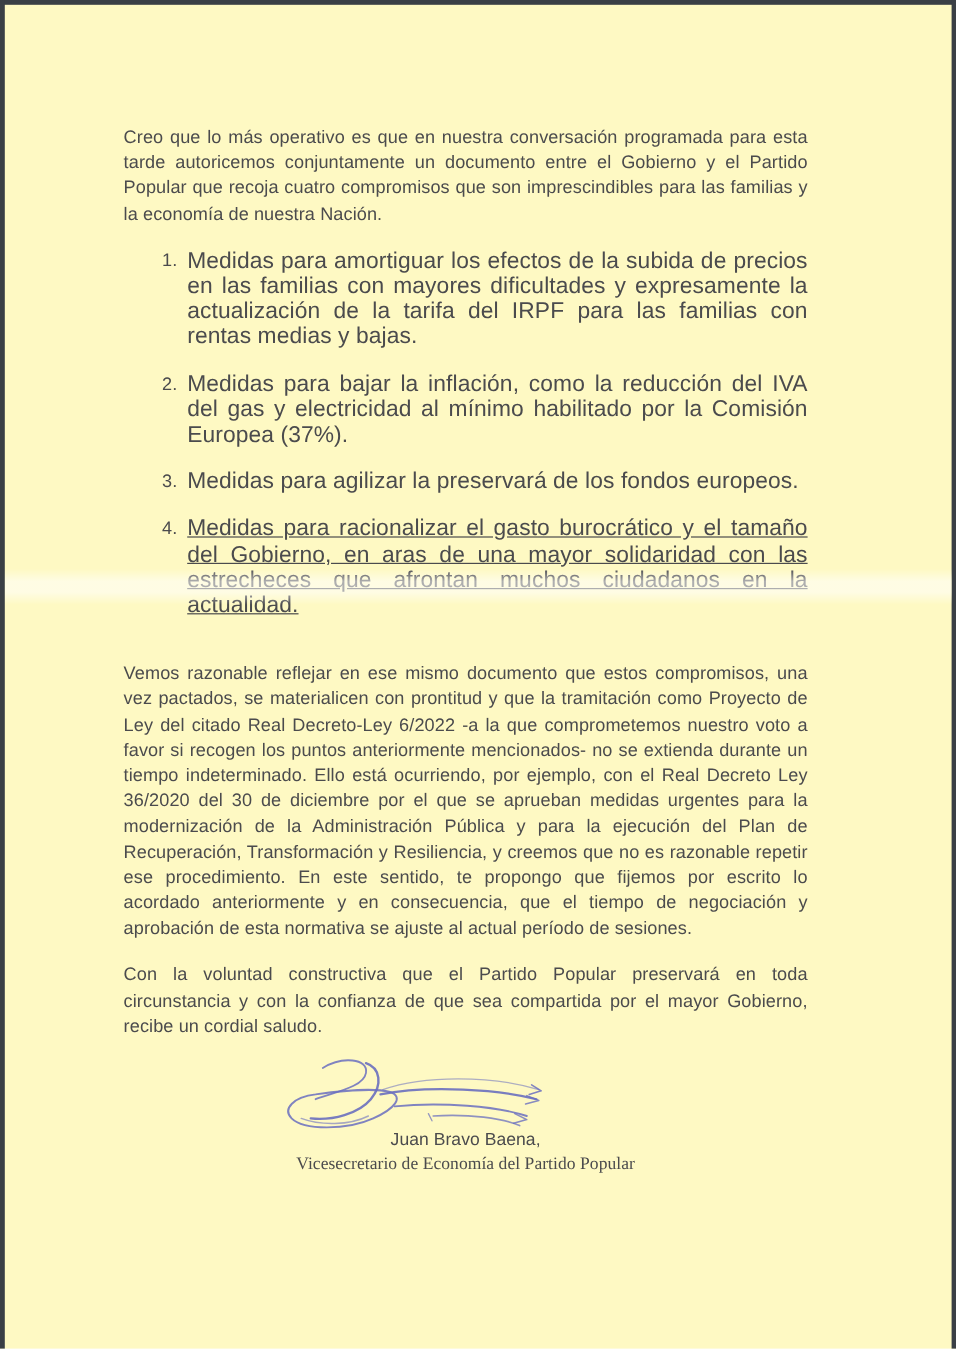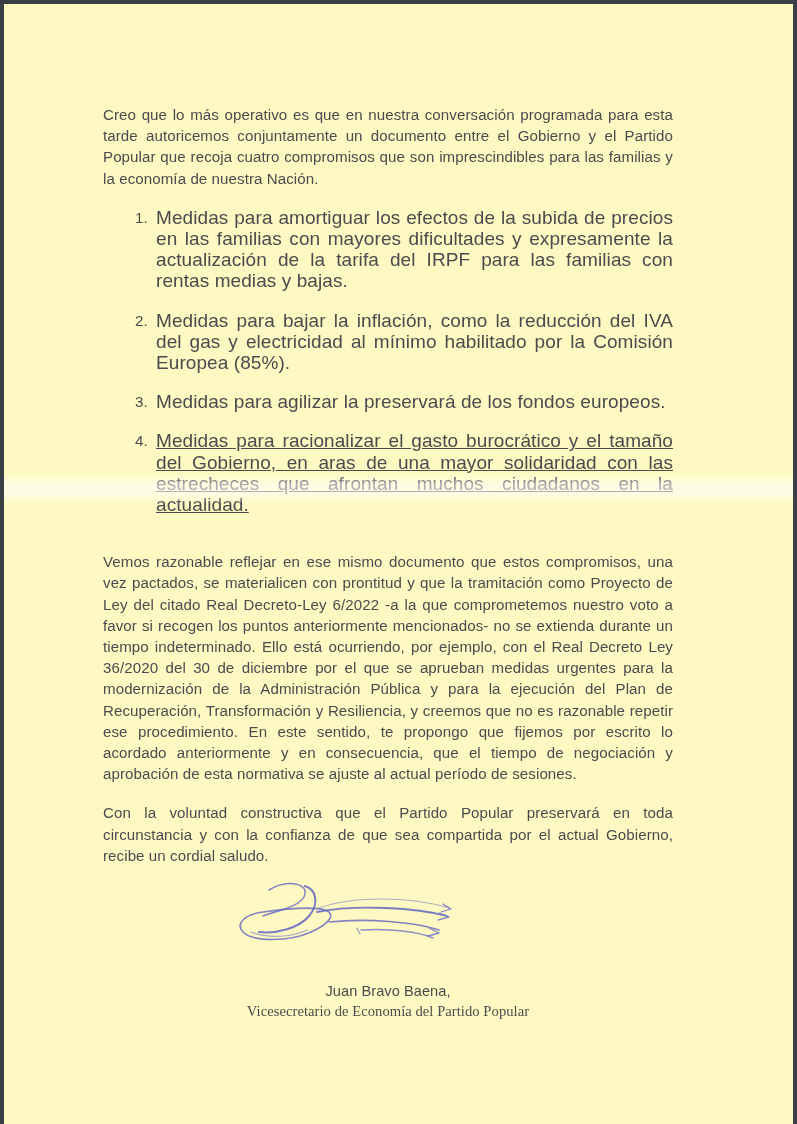--- a/index.html
+++ b/index.html
@@ -111,21 +111,21 @@
   .signature-area svg {
     display: block;
     position: absolute;
     left: 130px;
     top: 4px;
   }
 
   .signature-block {
     position: absolute;
     left: 99px;
-    top: 977px;
+    top: 936px;
     width: 570px;
     text-align: center;
     font-size: 14.6px;
     line-height: 20px;
     color: #4b4b4d;
     letter-spacing: 0.05px;
   }
 
   .signature-block .name {
     display: block;
@@ -140,30 +140,30 @@
 <body>
 
 <div class="page">
 
   <div class="content">
 
     <p class="body-text">Creo que lo más operativo es que en nuestra conversación programada para esta tarde autoricemos conjuntamente un documento entre el Gobierno y el Partido Popular que recoja cuatro compromisos que son imprescindibles para las familias y la economía de nuestra Nación.</p>
 
     <ol class="measures">
       <li>Medidas para amortiguar los efectos de la subida de precios en las familias con mayores dificultades y expresamente la actualización de la tarifa del IRPF para las familias con rentas medias y bajas.</li>
-      <li>Medidas para bajar la inflación, como la reducción del IVA del gas y electricidad al mínimo habilitado por la Comisión Europea (85%).</li>
+      <li>Medidas para bajar la inflación, como la reducción del IVA del gas y electricidad al mínimo habilitado por la Comisión Europea (37%).</li>
       <li>Medidas para agilizar la preservará de los fondos europeos.</li>
       <li>Medidas para racionalizar el gasto burocrático y el tamaño del Gobierno, en aras de una mayor solidaridad con las estrecheces que afrontan muchos ciudadanos en la actualidad.</li>
     </ol>
 
     <div class="gap-after-list"></div>
 
     <p class="body-text faded-block">Vemos razonable reflejar en ese mismo documento que estos compromisos, una vez pactados, se materialicen con prontitud y que la tramitación como Proyecto de Ley del citado Real Decreto-Ley 6/2022 -a la que comprometemos nuestro voto a favor si recogen los puntos anteriormente mencionados- no se extienda durante un tiempo indeterminado. Ello está ocurriendo, por ejemplo, con el Real Decreto Ley 36/2020 del 30 de diciembre por el que se aprueban medidas urgentes para la modernización de la Administración Pública y para la ejecución del Plan de Recuperación, Transformación y Resiliencia, y creemos que no es razonable repetir ese procedimiento. En este sentido, te propongo que fijemos por escrito lo acordado anteriormente y en consecuencia, que el tiempo de negociación y aprobación de esta normativa se ajuste al actual período de sesiones.</p>
 
-    <p class="body-text">Con la voluntad constructiva que el Partido Popular preservará en toda circunstancia y con la confianza de que sea compartida por el actual Gobierno, recibe un cordial saludo.</p>
+    <p class="body-text">Con la voluntad constructiva que el Partido Popular preservará en toda circunstancia y con la confianza de que sea compartida por el mayor Gobierno, recibe un cordial saludo.</p>
 
 
   </div>
 
   <div class="fade-band"></div>
 
   <div class="signature-area">
     <svg width="250" height="80" viewBox="0 0 250 80">
       <g fill="none" stroke="#6a6fbf" stroke-linecap="round" stroke-linejoin="round">
         <path d="M36 14 C 52 4, 74 6, 72 18 C 70 30, 46 34, 30 40" stroke-width="1.5" opacity="0.85"></path>

